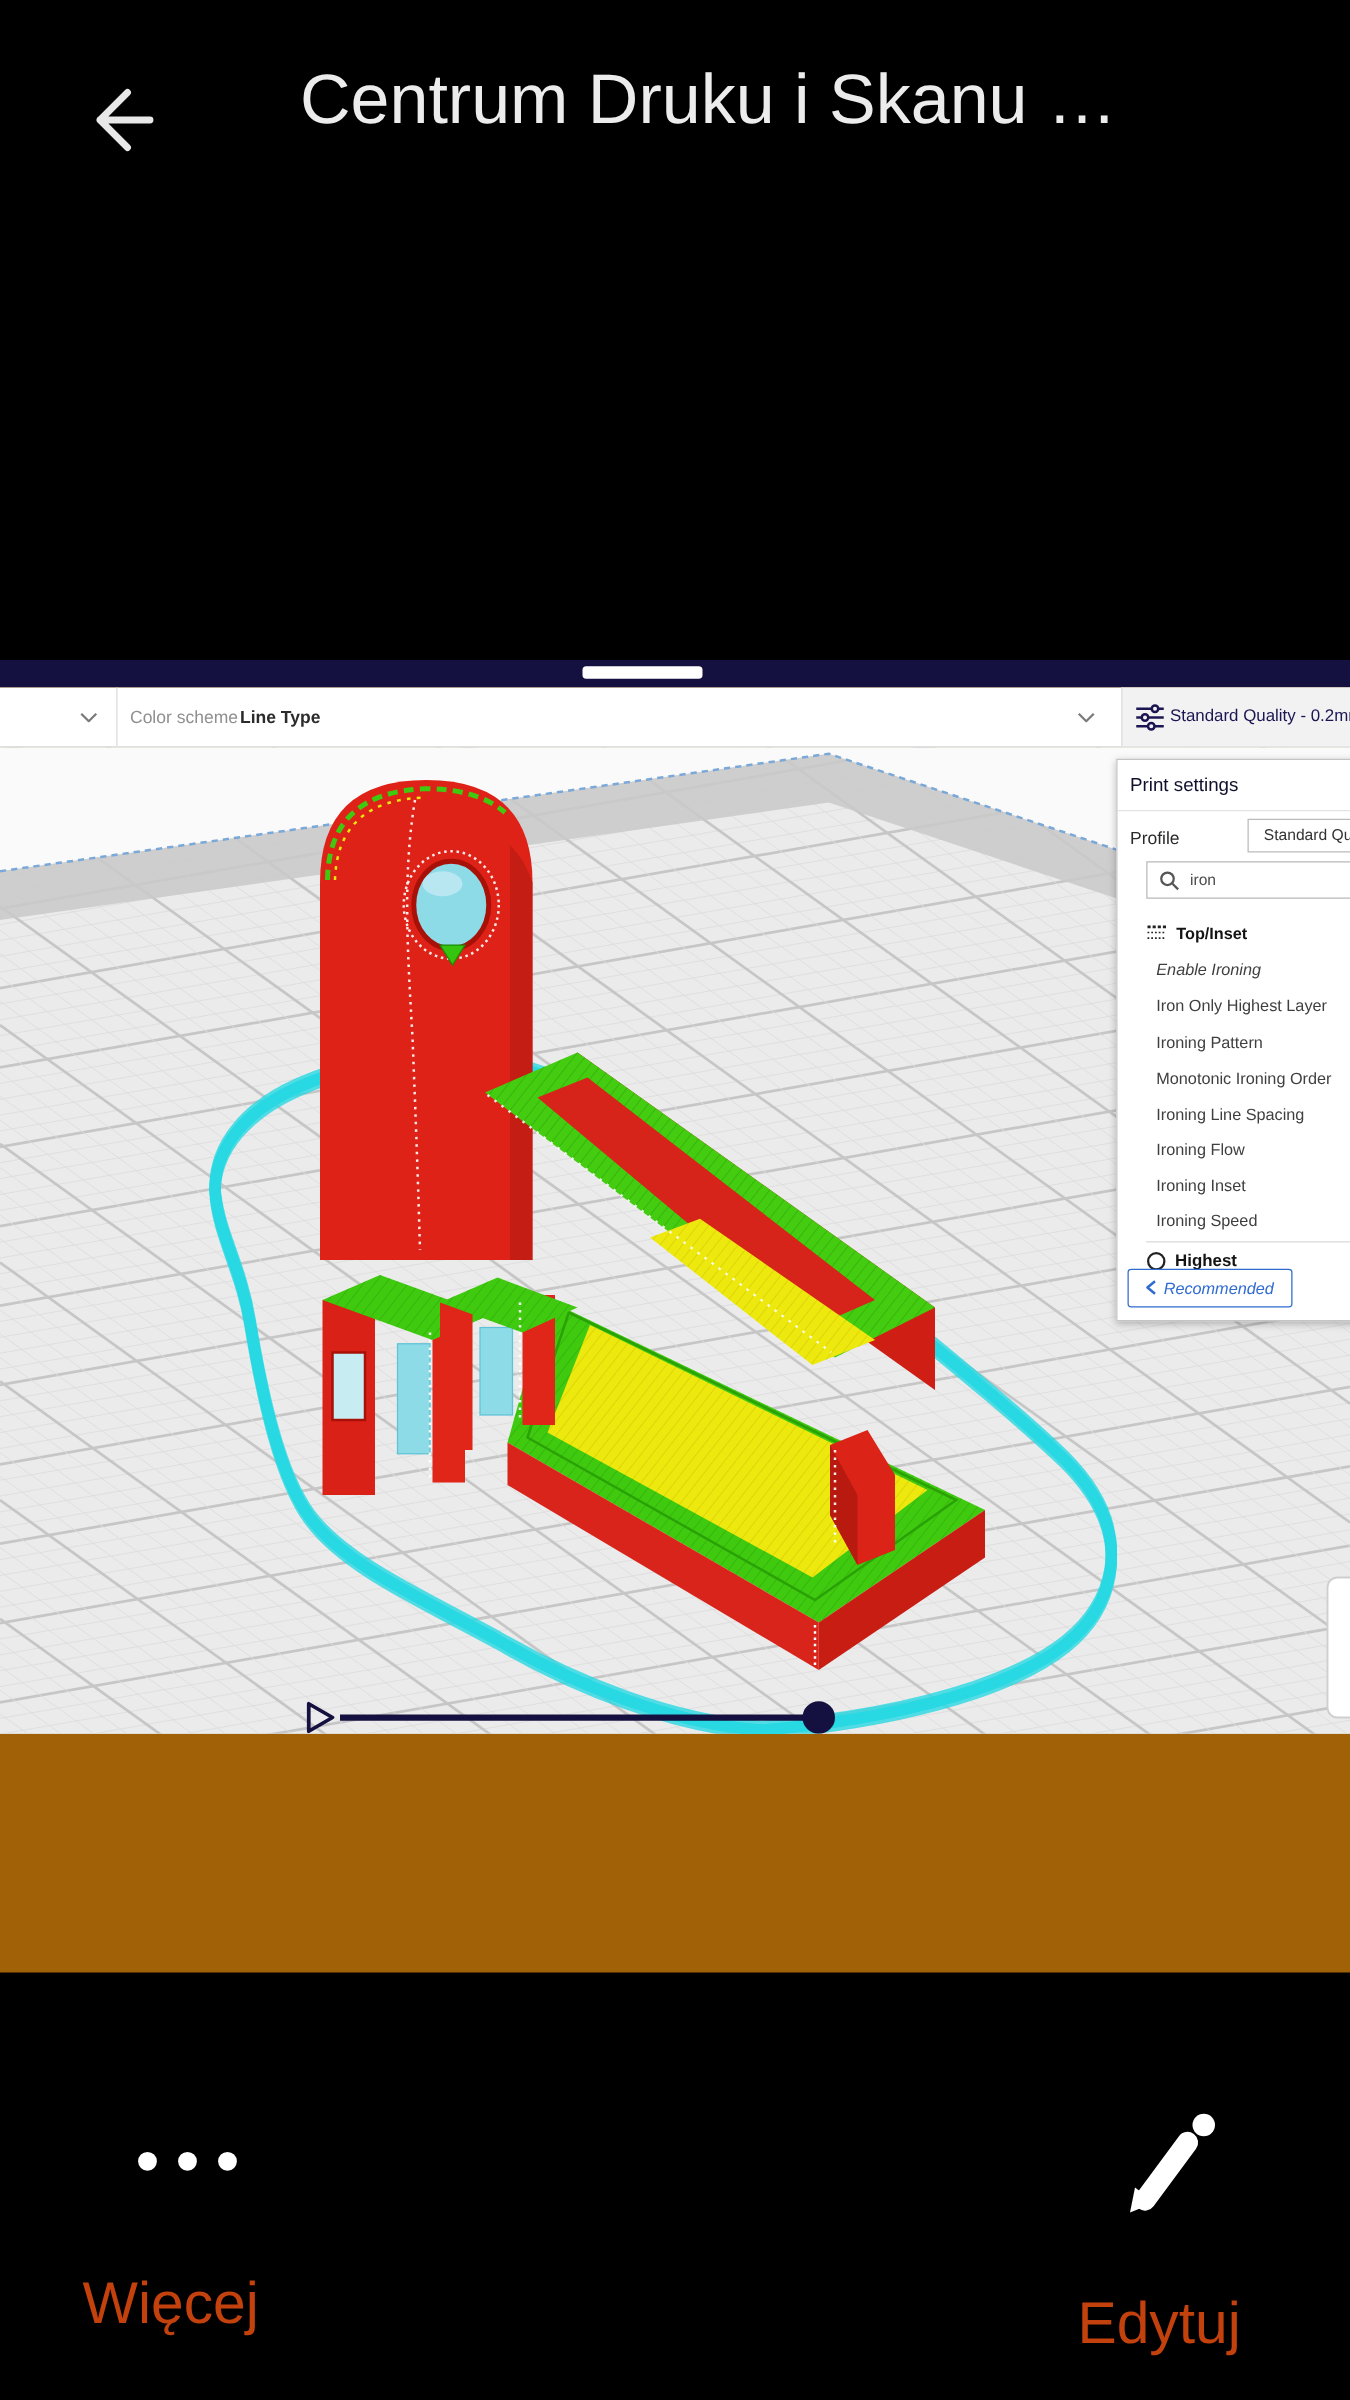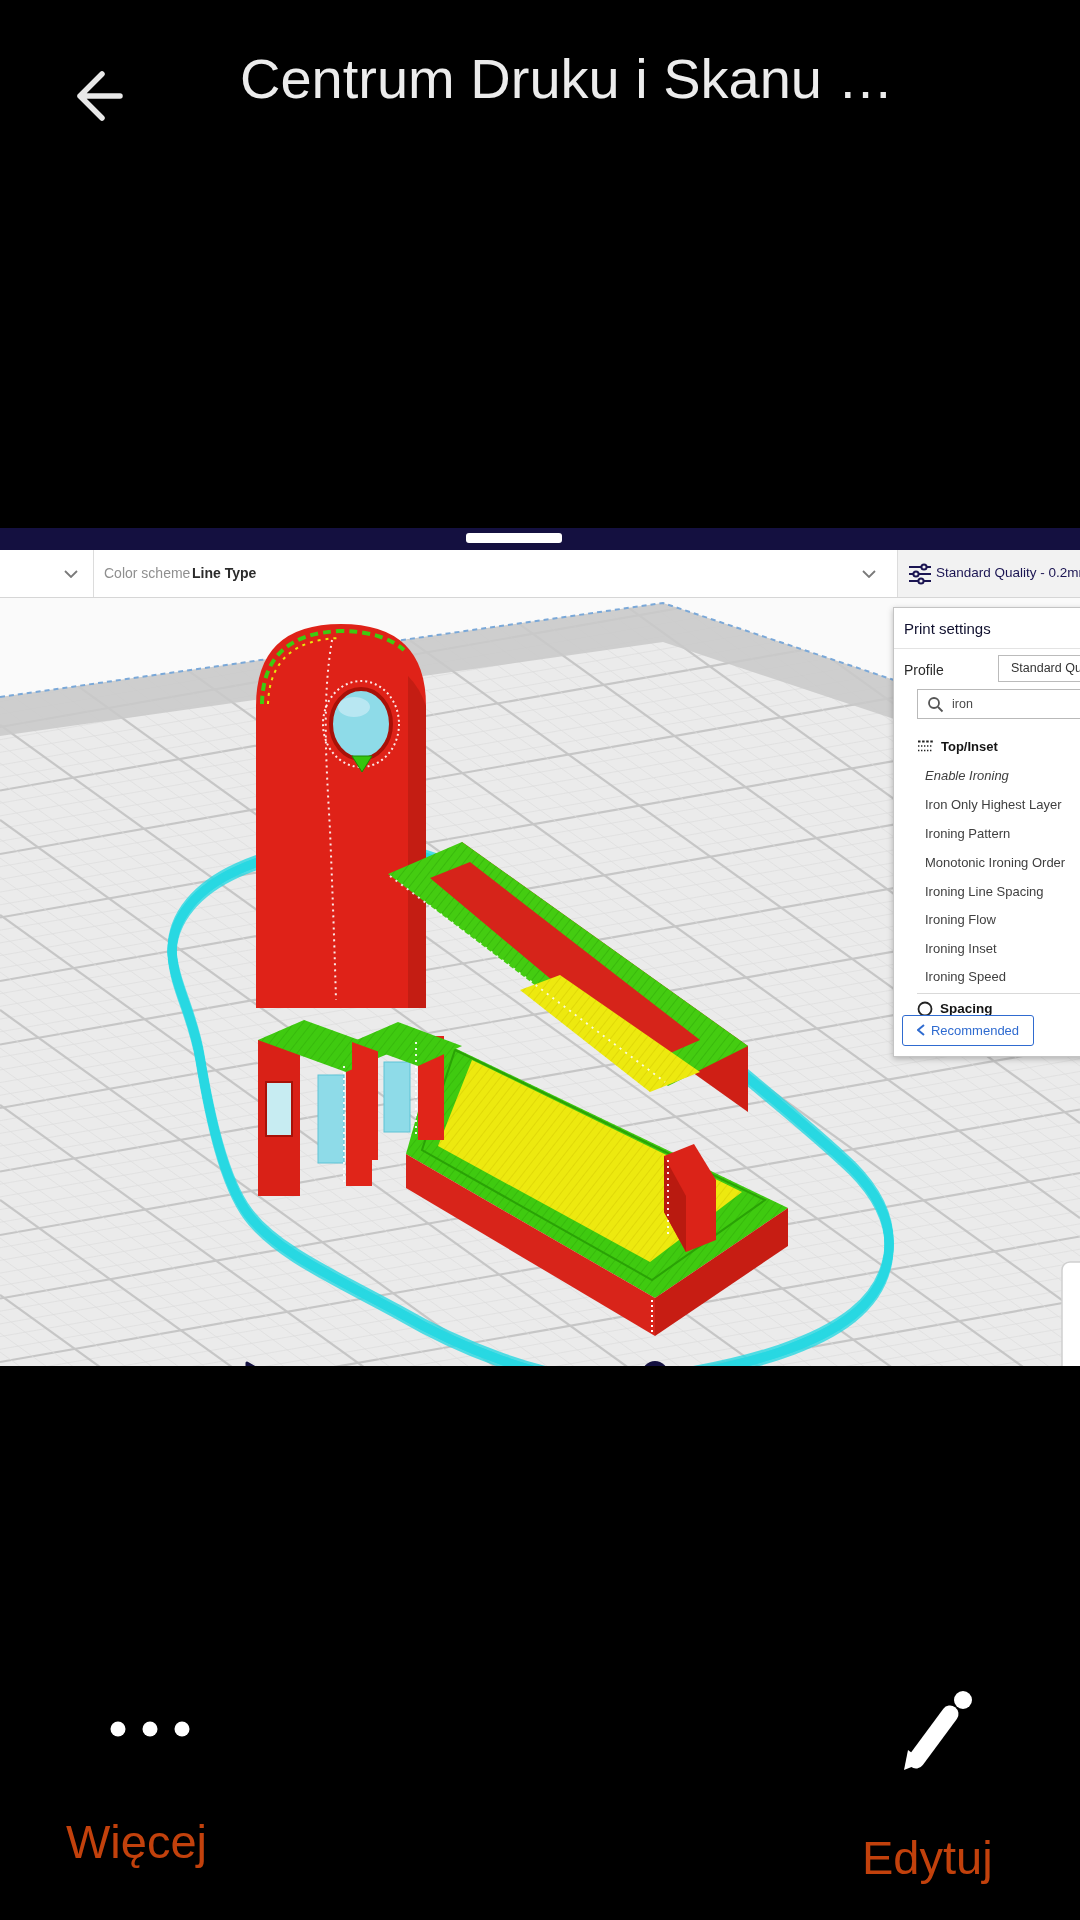--- a/index.html
+++ b/index.html
@@ -6,21 +6,21 @@
   body{width:1080px;height:1920px;position:relative;overflow:hidden;
        font-family:"Liberation Sans",sans-serif;-webkit-font-smoothing:antialiased;}
   .abs{position:absolute;}
 
   
   #app-title{left:240px;top:46px;width:800px;font-size:56px;color:#ececec;
              white-space:nowrap;overflow:hidden;}
   #back-btn{left:58px;top:60px;width:72px;height:72px;cursor:pointer;}
 
   
-  #shot{left:0;top:528px;width:1080px;height:838px;background:#a16207;overflow:hidden;}
+  #shot{left:0;top:528px;width:1080px;height:1050px;background:#a16207;overflow:hidden;}
   #navy-bar{left:0;top:0;width:1080px;height:22px;background:#141040;}
   #navy-tab{left:466px;top:5px;width:96px;height:10px;background:#fff;border-radius:3px;}
   #cura-toolbar{left:0;top:22px;width:1080px;height:48px;background:#fff;
                 border-bottom:1px solid #d6d6d6;box-sizing:border-box;}
   .tb-divider{top:0;width:1px;height:47px;background:#dcdcdc;}
   .chev{stroke:#7a7a7a;stroke-width:1.8;fill:none;}
   #cs-label{left:104px;top:15px;font-size:14px;color:#8f8f8f;}
   #cs-value{left:192px;top:15px;font-size:14px;color:#2b2b2b;font-weight:bold;}
   #quality-btn{left:897px;top:0;width:183px;height:47px;background:#f2f2f2;
                border-left:1px solid #dcdcdc;cursor:pointer;}
@@ -45,21 +45,21 @@
              background:#fff;}
   #ps-search-text{position:absolute;left:34px;top:7px;
                   font-size:12.5px;color:#4a4a4a;}
   #ps-sec1{top:131px;left:23px;font-size:13px;font-weight:bold;color:#141414;cursor:pointer;}
   .ps-item{left:31px;font-size:13px;color:#3f3f3f;cursor:pointer;white-space:nowrap;}
   #ps-div2{top:385px;left:23px;width:100%;height:1px;background:#d9d9d9;}
   #ps-material{top:393px;left:23px;height:15px;overflow:hidden;font-size:13.5px;
                font-weight:bold;color:#141414;}
   #recommended-btn{top:407px;left:8px;width:132px;height:31px;border:1px solid #2f6bd0;
                    border-radius:3px;background:#fff;color:#2f6bd0;font-size:13px;
-                   text-align:center;padding-top:7px;cursor:pointer;}
+                   text-align:center;padding-top:7px;cursor:pointer;font-style:italic;}
   #recommended-btn svg{vertical-align:-1px;margin-right:6px;}
 
   
   .action-label{font-size:47px;font-weight:normal;color:#c2410c;}
   #more-btn,#edit-btn{cursor:pointer;}
   #more-label{left:66px;top:1814px;}
   #edit-label{left:862px;top:1814px;margin-top:16px;}
 </style>
 </head>
 <body>
@@ -393,21 +393,21 @@
     <div class="prow ps-item" style="top:218px">Ironing Pattern</div>
     <div class="prow ps-item" style="top:247px">Monotonic Ironing Order</div>
     <div class="prow ps-item" style="top:276px">Ironing Line Spacing</div>
     <div class="prow ps-item" style="top:304px">Ironing Flow</div>
     <div class="prow ps-item" style="top:333px">Ironing Inset</div>
     <div class="prow ps-item" style="top:361px">Ironing Speed</div>
     <div class="prow" id="ps-div2"></div>
     <div class="prow" id="ps-material">
       <svg style="vertical-align:-4px;margin-right:7px" width="16" height="16" viewBox="0 0 16 16">
         <circle cx="8" cy="8" r="6.5" fill="none" stroke="#222" stroke-width="1.8"></circle>
-      </svg><span>Spacing</span>
+      </svg><span>Highest</span>
     </div>
     <div class="prow" id="recommended-btn">
       <svg width="8" height="12" viewBox="0 0 8 12">
         <polyline points="7,1 1,6 7,11" fill="none" stroke="#2f6bd0" stroke-width="2"></polyline>
       </svg><span>Recommended</span>
     </div>
   </div>
 </div>
 
 <div class="abs" id="more-btn" style="left:60px;top:1690px;width:180px;height:190px">

